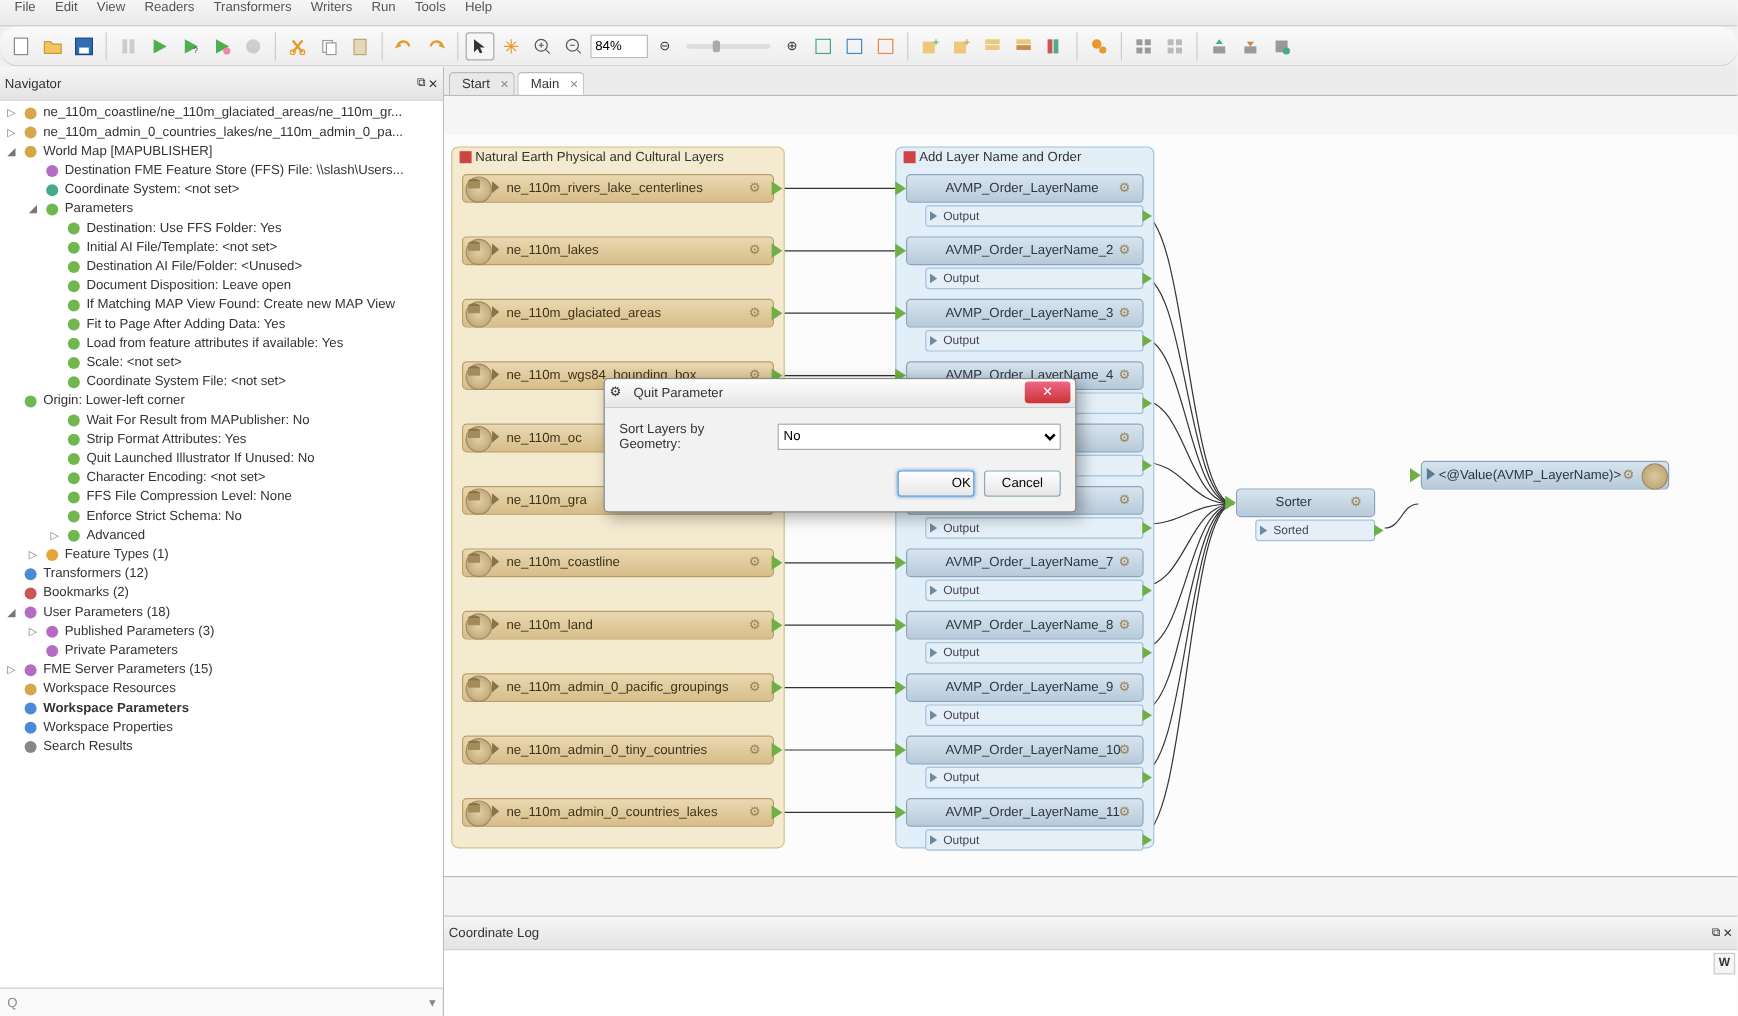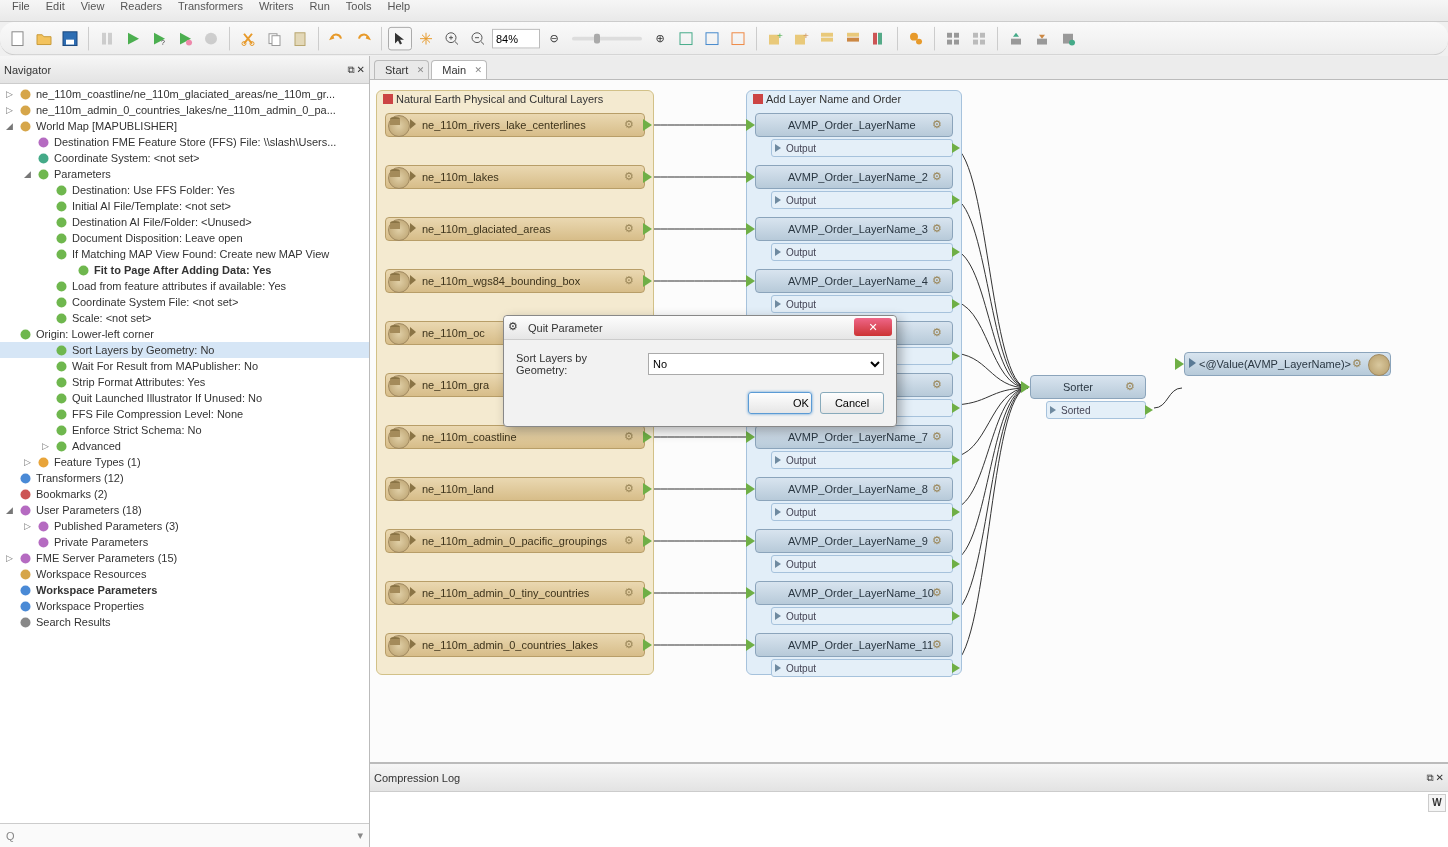--- a/index.html
+++ b/index.html
@@ -24,21 +24,21 @@
 .panel-header .icons { display: flex; gap: 2px; }
 .nav-tree { flex: 1; overflow: auto; background: #fff; font-size: 11px; padding: 2px 0; }
 .tree-row { padding: 1px 2px 1px 6px; display: flex; align-items: center; white-space: nowrap; }
 .tree-row.selected { background: #d6e6f6; }
 .row-expand { width: 10px; color: #777; margin-right: 2px; font-size: 9px; }
 .row-icon { width: 14px; height: 14px; margin-right: 4px; display: inline-flex; align-items: center; justify-content: center; }
 .nav-search { border-top: 1px solid #ccc; padding: 2px; display: flex; align-items: center; height: 24px; }
 .nav-search input { flex: 1; border: none; background: transparent; font-size: 11px; padding: 2px; }
 
 
-.canvas-area { flex: 1; display: flex; flex-direction: column; background: #f5f5f5; position: relative; max-width: 1078px; }
+.canvas-area { flex: 1; display: flex; flex-direction: column; background: #f5f5f5; position: relative; max-width: 1078px; gap: 32px; }
 .tabs { height: 24px; display: flex; align-items: flex-end; padding: 0 4px; background: #ececec; border-bottom: 1px solid #bbb; }
 .tab { padding: 3px 20px 3px 10px; background: #e9e9e9; border: 1px solid #bbb; border-bottom: none; border-radius: 4px 4px 0 0; margin-right: 2px; position: relative; font-size: 11px; }
 .tab.active { background: #fff; }
 .tab .x { position: absolute; right: 4px; top: 4px; font-size: 9px; color: #888; }
 .canvas { flex: 1; position: relative; background: #fcfcfc; overflow: auto; border-bottom: 1px solid #bbb; }
 .canvas svg { position: absolute; top: 0; left: 0; pointer-events: none; }
 
 
 .group { position: absolute; border-radius: 6px; padding: 22px 8px 8px 8px; }
 .group-title { position: absolute; top: 2px; left: 6px; font-size: 11px; display: flex; align-items: center; gap: 3px; }
@@ -399,21 +399,21 @@
         </div>
         <div class="tree-row" style="padding-left: 42px;">
           <span class="row-expand"></span>
           <span class="row-icon">
             <svg width="13" height="13">
               <circle cx="6.5" cy="6.5" r="5" fill="#6fb74e"></circle>
             </svg>
           </span>
           <span>If Matching MAP View Found: Create new MAP View</span>
         </div>
-        <div class="tree-row" style="padding-left: 64px; font-weight: bold;">
+        <div class="tree-row" style="padding-left: 42px;">
           <span class="row-expand"></span>
           <span class="row-icon">
             <svg width="13" height="13">
               <circle cx="6.5" cy="6.5" r="5" fill="#6fb74e"></circle>
             </svg>
           </span>
           <span>Fit to Page After Adding Data: Yes</span>
         </div>
         <div class="tree-row" style="padding-left: 42px;">
           <span class="row-expand"></span>
@@ -424,49 +424,40 @@
           </span>
           <span>Load from feature attributes if available: Yes</span>
         </div>
         <div class="tree-row" style="padding-left: 42px;">
           <span class="row-expand"></span>
           <span class="row-icon">
             <svg width="13" height="13">
               <circle cx="6.5" cy="6.5" r="5" fill="#6fb74e"></circle>
             </svg>
           </span>
+          <span>Scale: &lt;not set&gt;</span>
+        </div>
+        <div class="tree-row" style="padding-left: 42px;">
+          <span class="row-expand"></span>
+          <span class="row-icon">
+            <svg width="13" height="13">
+              <circle cx="6.5" cy="6.5" r="5" fill="#6fb74e"></circle>
+            </svg>
+          </span>
           <span>Coordinate System File: &lt;not set&gt;</span>
         </div>
-        <div class="tree-row" style="padding-left: 42px;">
-          <span class="row-expand"></span>
-          <span class="row-icon">
-            <svg width="13" height="13">
-              <circle cx="6.5" cy="6.5" r="5" fill="#6fb74e"></circle>
-            </svg>
-          </span>
-          <span>Scale: &lt;not set&gt;</span>
-        </div>
         <div class="tree-row" style="">
           <span class="row-expand"></span>
           <span class="row-icon">
             <svg width="13" height="13">
               <circle cx="6.5" cy="6.5" r="5" fill="#6fb74e"></circle>
             </svg>
           </span>
           <span>Origin: Lower-left corner</span>
         </div>
-        <div class="tree-row selected" style="padding-left: 42px;">
-          <span class="row-expand"></span>
-          <span class="row-icon">
-            <svg width="13" height="13">
-              <circle cx="6.5" cy="6.5" r="5" fill="#6fb74e"></circle>
-            </svg>
-          </span>
-          <span>Sort Layers by Geometry: No</span>
-        </div>
         <div class="tree-row" style="padding-left: 42px;">
           <span class="row-expand"></span>
           <span class="row-icon">
             <svg width="13" height="13">
               <circle cx="6.5" cy="6.5" r="5" fill="#6fb74e"></circle>
             </svg>
           </span>
           <span>Wait For Result from MAPublisher: No</span>
         </div>
         <div class="tree-row" style="padding-left: 42px;">
@@ -479,20 +470,29 @@
           <span>Strip Format Attributes: Yes</span>
         </div>
         <div class="tree-row" style="padding-left: 42px;">
           <span class="row-expand"></span>
           <span class="row-icon">
             <svg width="13" height="13">
               <circle cx="6.5" cy="6.5" r="5" fill="#6fb74e"></circle>
             </svg>
           </span>
           <span>Quit Launched Illustrator If Unused: No</span>
+        </div>
+        <div class="tree-row" style="padding-left: 42px;">
+          <span class="row-expand"></span>
+          <span class="row-icon">
+            <svg width="13" height="13">
+              <circle cx="6.5" cy="6.5" r="5" fill="#6fb74e"></circle>
+            </svg>
+          </span>
+          <span>Character Encoding: &lt;not set&gt;</span>
         </div>
         <div class="tree-row" style="padding-left: 42px;">
           <span class="row-expand"></span>
           <span class="row-icon">
             <svg width="13" height="13">
               <circle cx="6.5" cy="6.5" r="5" fill="#6fb74e"></circle>
             </svg>
           </span>
           <span>FFS File Compression Level: None</span>
         </div>
@@ -988,21 +988,21 @@
             <span class="node-gear" style="right:22px">⚙</span>
             <span style="position:absolute;right:0;top:1px;width:22px;height:22px;border-radius:50%;background:radial-gradient(#d9c89e,#b69d6a);border:1px solid #a08960"></span>
           </div>
         </div>
       </div>
 
     </div>
 
     <div class="translation-log">
       <div class="panel-header">
-        <span>Compression Log</span>
+        <span>Coordinate Log</span>
         <div class="icons">
           <span style="font-size:10px">⧉</span>
           <span style="font-size:10px">✕</span>
         </div>
       </div>
       <div class="log-body">
         <div class="logbtn">W</div>
       </div>
     </div>
   </div>

